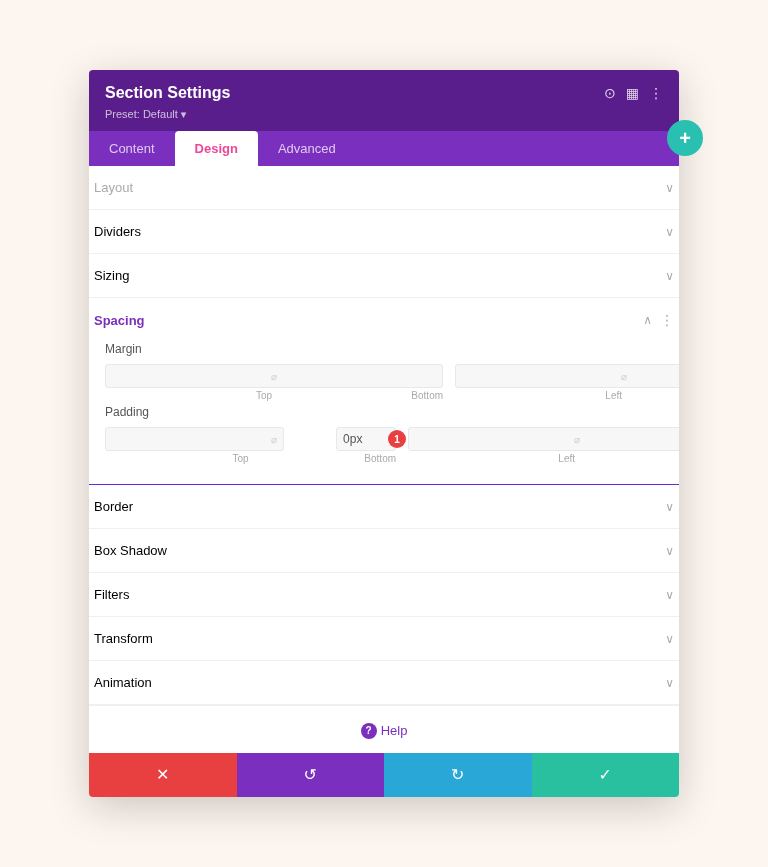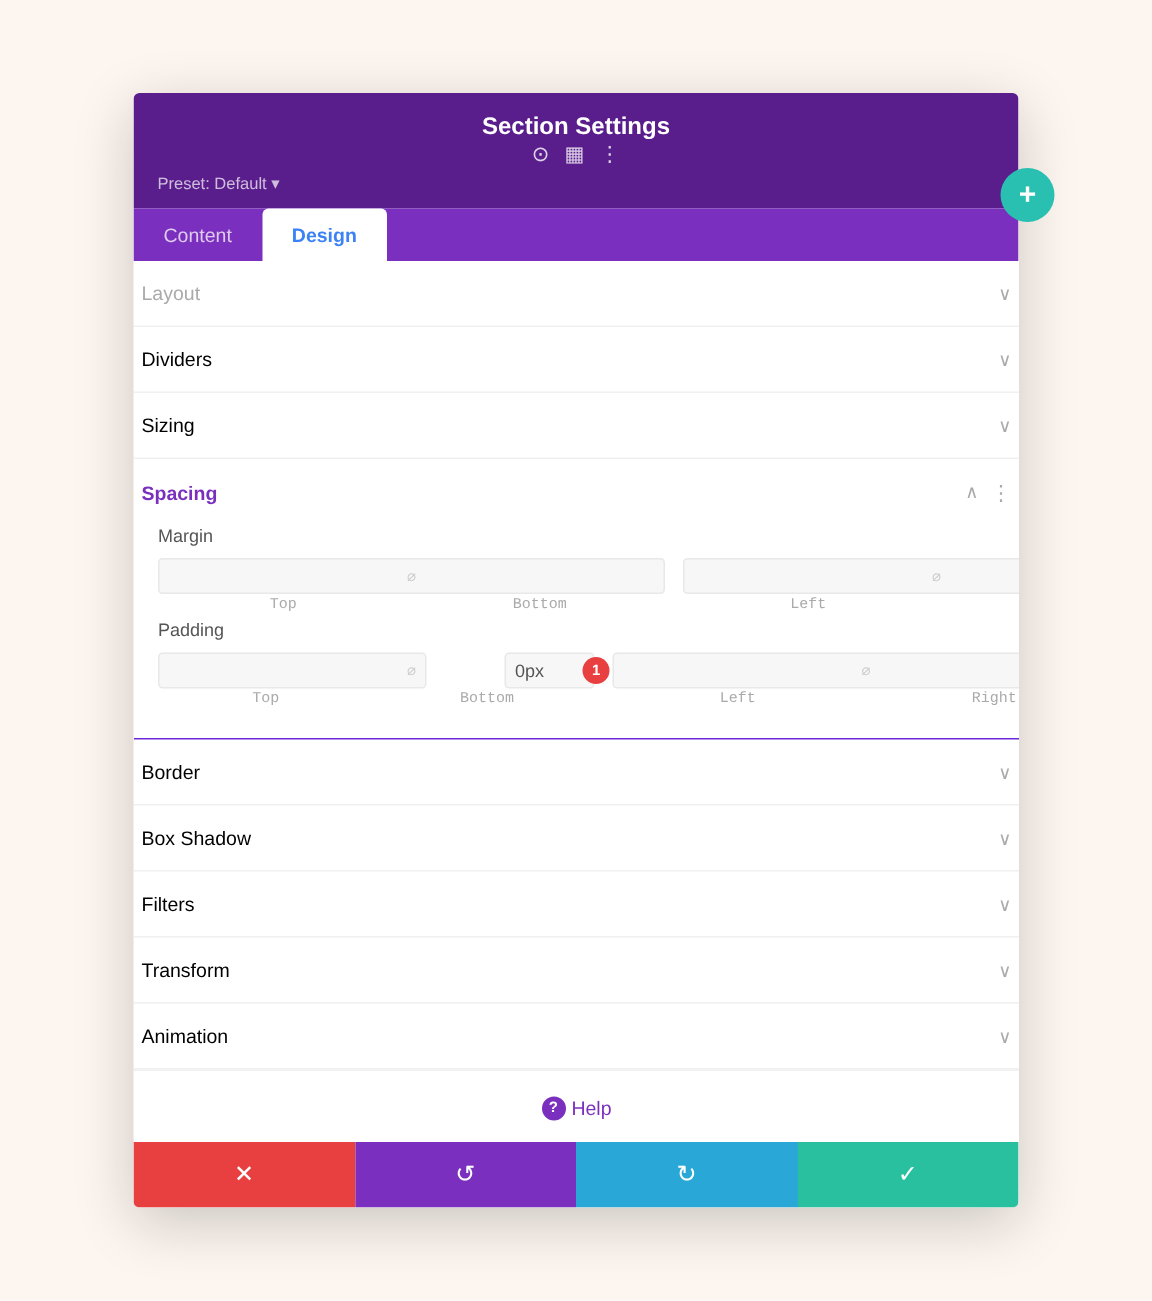--- a/index.html
+++ b/index.html
@@ -48,21 +48,20 @@
     .modal-header {
       background: #5a1e8c;
       padding: 14px 16px 0 16px;
     }
 
     .modal-title-row {
       display: flex;
       align-items: center;
       justify-content: space-between;
       margin-bottom: 6px;
-      flex-direction: column;
     }
 
     .modal-title {
       color: white;
       font-size: 16px;
       font-weight: 600;
     }
 
     .modal-header-icons {
       display: flex;
@@ -95,21 +94,21 @@
     .tab {
       padding: 10px 20px;
       color: rgba(255,255,255,0.75);
       font-size: 13px;
       cursor: pointer;
       font-weight: 500;
     }
 
     .tab.active {
       background: white;
-      color: #3b82f6;
+      color: #ec4899;
       border-radius: 4px 4px 0 0;
       font-weight: 600;
     }
 
     
     .modal-body {
       background: white;
       flex: 1;
       overflow-y: auto;
       max-height: 620px;
@@ -215,22 +214,21 @@
     .input-labels {
       display: flex;
       gap: 4px;
       margin-top: 2px;
     }
 
     .input-sub-label {
       flex: 1;
       font-size: 10px;
       color: #aaa;
-      text-align: center;
-      font-family: Liberation Mono, monospace;
+      text-align: right;
     }
 
     .input-separator {
       width: 1px;
       background: #e0e0e0;
       align-self: stretch;
     }
 
     .notification-badge {
       position: absolute;
@@ -334,20 +332,21 @@
       </div>
       <div class="modal-preset">
         <span>Preset: Default</span>
         <span>▾</span>
       </div>
     </div>
 
     <div class="tabs">
       <div class="tab">Content</div>
       <div class="tab active">Design</div>
+      <div class="tab">Advanced</div>
     </div>
 
     <div class="modal-body">
 
       <div class="section-row">
         <span class="section-label muted">Layout</span>
         <span class="chevron-icon">∨</span>
       </div>
 
       <div class="section-row">

